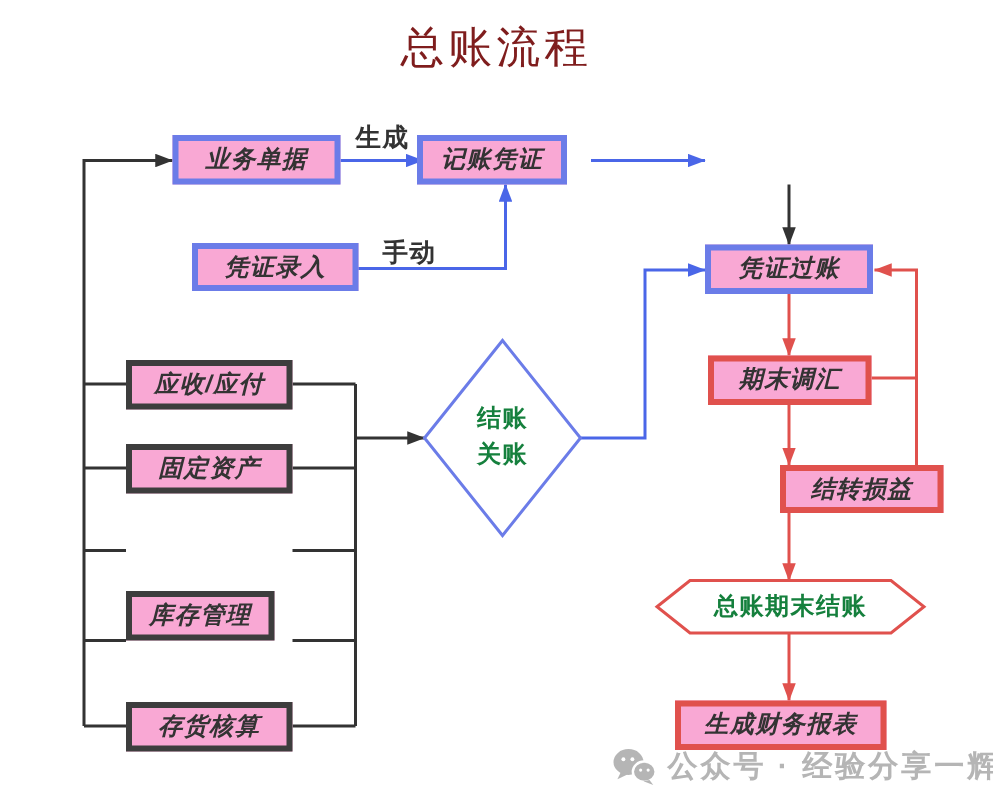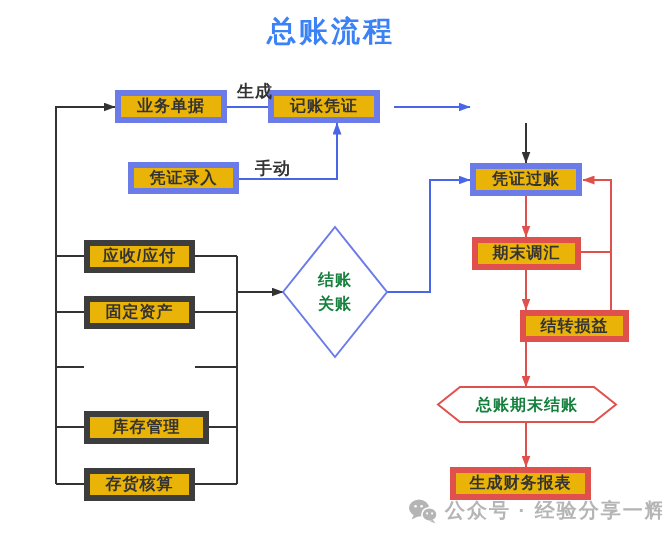--- a/index.html
+++ b/index.html
@@ -2,27 +2,27 @@
 <html><head>
 <meta charset="utf-8">
 <style>
   html,body{margin:0;padding:0;background:#fff;}
   .stage{
     position:relative;width:662px;height:536px;background:#fff;overflow:hidden;
     font-family:"Liberation Sans","DejaVu Sans",sans-serif;
   }
   .title{
     position:absolute;left:0;top:12px;width:662px;text-align:center;
-    font-size:29px;font-weight:700;color:#3b82f6;letter-spacing:3px;
+    font-size:29px;font-weight:400;color:#7f1d1d;letter-spacing:3px;
   }
   svg.connectors{position:absolute;left:0;top:0;}
   .node{
-    position:absolute;box-sizing:border-box;background:#eab308;border:6px solid #c4b5fd;
+    position:absolute;box-sizing:border-box;background:#f9a8d4;border:4px solid #c4b5fd;
     display:flex;align-items:center;justify-content:center;
-    font-size:16px;font-weight:700;color:#333;letter-spacing:1px;white-space:nowrap;
+    font-size:16px;font-weight:700;color:#333;letter-spacing:1px;white-space:nowrap;font-style:italic;
   }
   .node.blue{border-color:#6b7ce8;}
   .node.red{border-color:#e0514d;}
   .node.black{border-color:#3d3d3d;}
   .shape-label{
     position:absolute;display:flex;flex-direction:column;align-items:center;justify-content:center;
     font-size:16px;font-weight:700;color:#15803d;letter-spacing:1px;line-height:24px;pointer-events:none;
   }
   .edge-label{
     position:absolute;font-size:17px;font-weight:700;color:#333;
@@ -77,31 +77,31 @@
       <path d="M581,252 L611,252"></path>
       <path d="M581,324 L611,324 L611,180 L583,180" marker-end="url(#mk-red)"></path>
     </g>
 
     <polygon points="283,292 335,227 387,292 335,357" fill="#ffffff" stroke="#6b7ce8" stroke-width="2"></polygon>
 
     <polygon points="438,404.5 460,387 594,387 616,404.5 594,422 460,422" fill="#ffffff" stroke="#e0514d" stroke-width="2"></polygon>
   </svg>
 
   <div class="node blue" style="left:115px;top:90px;width:112px;height:33px;">业务单据</div>
-  <div class="node blue" style="left:268px;top:90px;width:112px;height:33px;">记账凭证</div>
+  <div class="node blue" style="left:278px;top:90px;width:100px;height:33px;">记账凭证</div>
   <div class="node blue" style="left:128px;top:162px;width:111px;height:32px;">凭证录入</div>
   <div class="node blue" style="left:470px;top:163px;width:112px;height:33px;">凭证过账</div>
 
   <div class="node red" style="left:472px;top:237px;width:109px;height:33px;">期末调汇</div>
   <div class="node red" style="left:472px;top:310px;width:109px;height:32px;margin-left:48px;">结转损益</div>
   <div class="node red" style="left:450px;top:467px;width:141px;height:33px;">生成财务报表</div>
 
   <div class="node black" style="left:84px;top:240px;width:111px;height:33px;">应收/应付</div>
   <div class="node black" style="left:84px;top:296px;width:111px;height:33px;">固定资产</div>
-  <div class="node black" style="left:84px;top:411px;width:125px;height:33px;">库存管理</div>
+  <div class="node black" style="left:84px;top:394px;width:99px;height:33px;">库存管理</div>
   <div class="node black" style="left:84px;top:468px;width:111px;height:33px;">存货核算</div>
 
   <div class="shape-label" style="left:295px;top:266px;width:80px;height:52px;">
     <span>结账</span>
     <span>关账</span>
   </div>
 
   <div class="shape-label" style="left:446px;top:389px;width:162px;height:31px;">
     <span>总账期末结账</span>
   </div>

